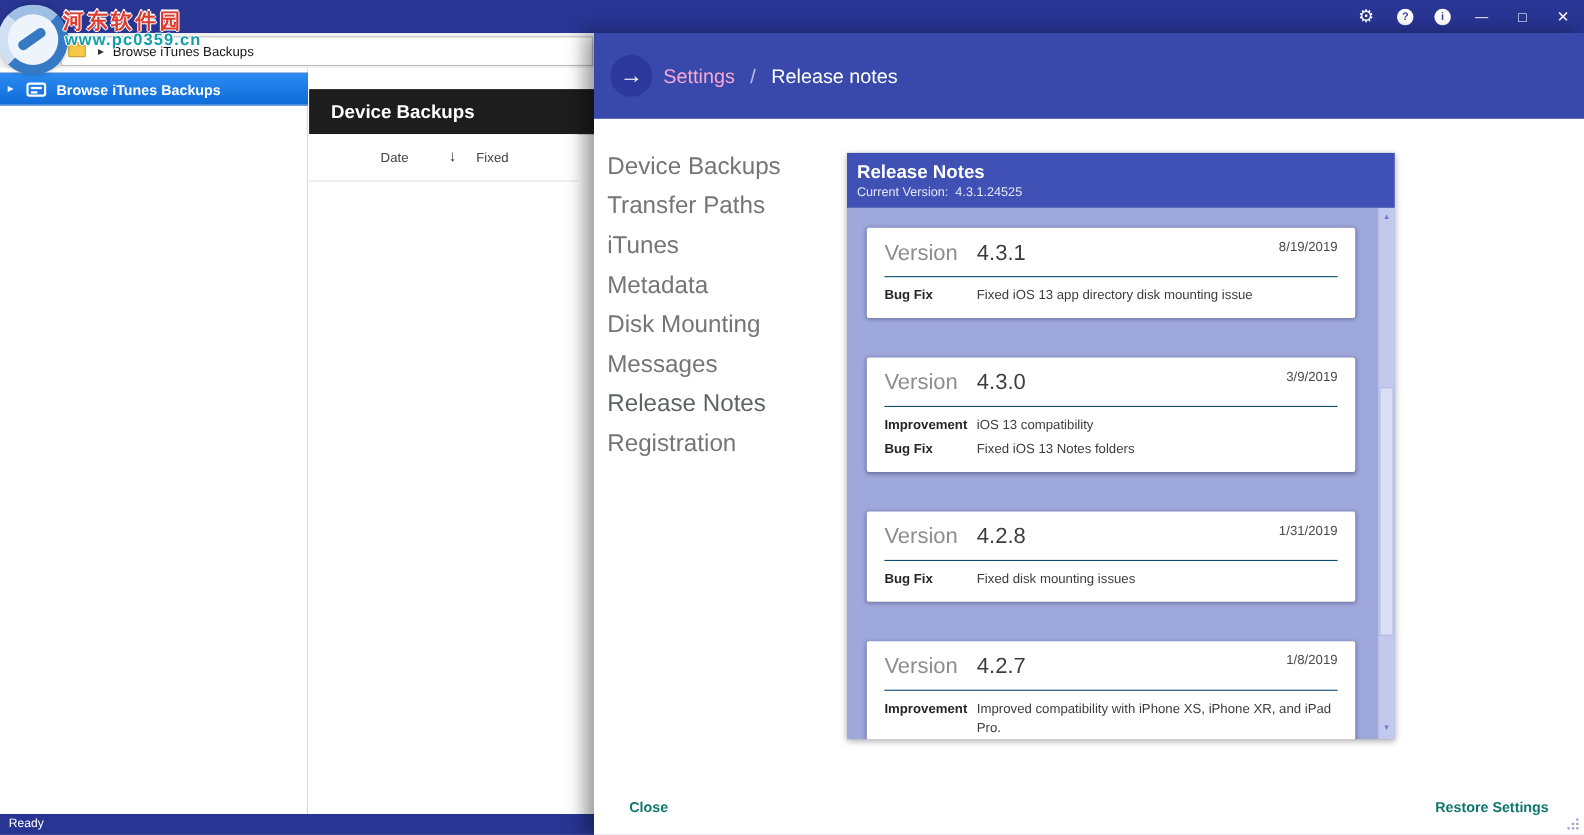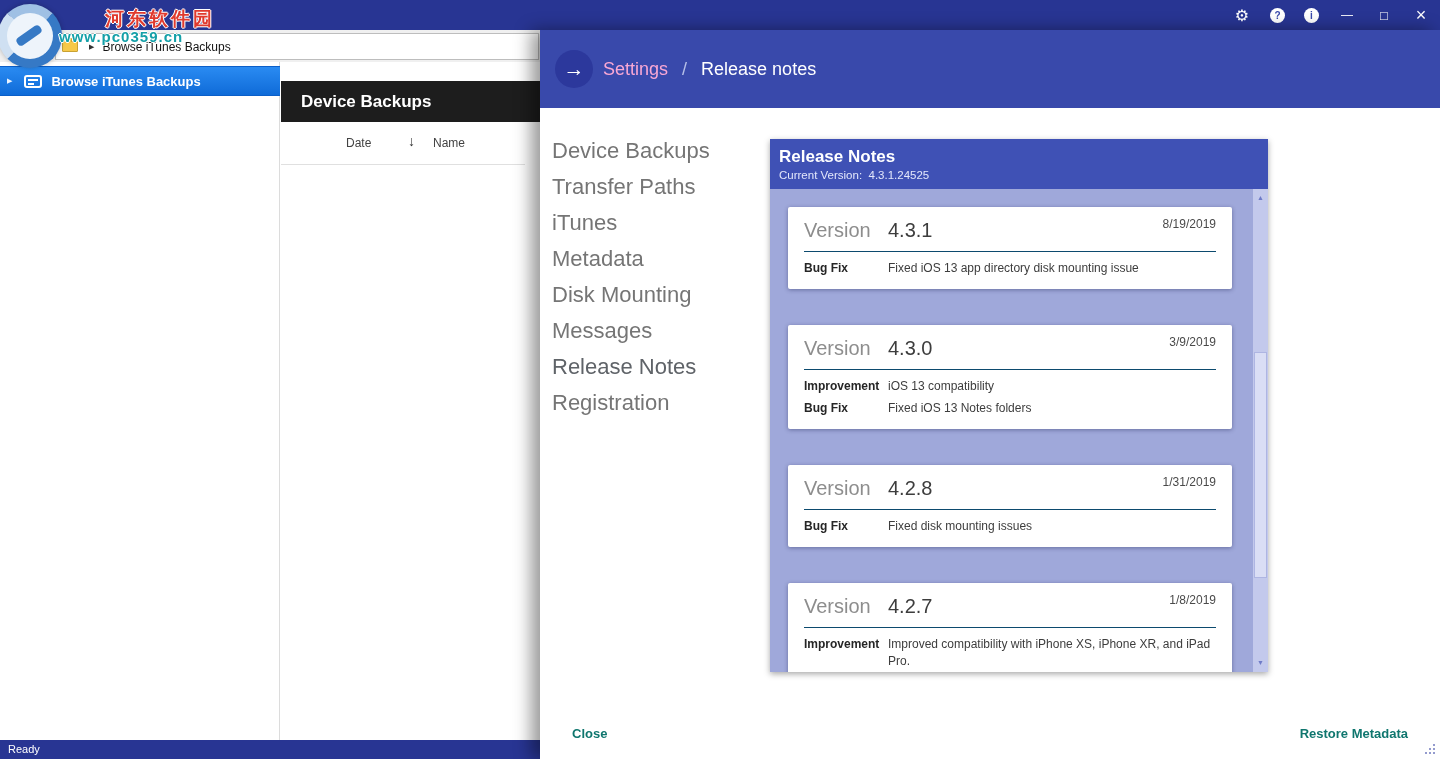--- a/index.html
+++ b/index.html
@@ -27,21 +27,21 @@
   .crumb-label { font-size:12px; color:#141414; }
 
   
   .wm-logo { position:absolute; left:-2px; top:4px; width:64px; height:64px; border-radius:50%;
              background:#eef4fb; border:9px solid #3679c5; border-top-color:#9fc0e4;
              border-left-color:#cfe0f2; box-shadow:0 0 5px rgba(0,0,0,.25); z-index:60; }
   .wm-logo::before { content:""; position:absolute; left:8px; top:18px; width:28px; height:9px;
              background:#3679c5; transform:rotate(-35deg); border-radius:4px; }
   .wm-t1 { position:absolute; left:57px; top:6px; z-index:61; font-size:19px; font-weight:bold;
            color:#e03a2e; letter-spacing:3px;
-           text-shadow:-1px 0 #fff,1px 0 #fff,0 -1px #fff,0 1px #fff;margin-left:48px; }
+           text-shadow:-1px 0 #fff,1px 0 #fff,0 -1px #fff,0 1px #fff; }
   .wm-t2 { position:absolute; left:59px; top:28px; z-index:61; font-size:15px; font-weight:bold;
            color:#14a0a8; letter-spacing:1px;
            text-shadow:-1px 0 #fff,1px 0 #fff,0 -1px #fff,0 1px #fff; }
 
   
   .sidebar { position:absolute; left:0; top:62px; width:280px; height:678px; background:#fff;
              border-right:1px solid #dcdcdc; }
   .side-sel { position:absolute; top:4px; left:0; width:280px; height:30px;
               background:linear-gradient(#2a8bf2,#0f6bd8); border-top:1px solid #0b5fc9;
               border-bottom:1px solid #0b5fc9; display:flex; align-items:center; color:#fff; cursor:pointer; }
@@ -148,21 +148,21 @@
       <span class="side-icon"></span>
       <span class="side-label">Browse iTunes Backups</span>
     </div>
   </div>
 
   <div class="mainpanel">
     <div class="mp-header">Device Backups</div>
     <div class="mp-cols">
       <span class="mp-col-date">Date</span>
       <span class="mp-sort">↓</span>
-      <span class="mp-col-name">Name</span>
+      <span class="mp-col-name">Fixed</span>
     </div>
   </div>
 
   <div class="statusbar">
     <span>Ready</span>
   </div>
 
   <div class="wm-logo"></div>
   <div class="wm-t1">河东软件园</div>
   <div class="wm-t2">www.pc0359.cn</div>
@@ -264,19 +264,19 @@
         <div class="rn-scroll">
           <div class="rn-scroll-up">▲</div>
           <div class="rn-thumb"></div>
           <div class="rn-scroll-down">▼</div>
         </div>
       </div>
     </div>
 
     <div class="dlg-footer">
       <span class="dlg-link">Close</span>
-      <span class="dlg-link">Restore Metadata</span>
+      <span class="dlg-link">Restore Settings</span>
     </div>
 
     <div class="grip"></div>
   </div>
 
 </div>
 
 </body></html>

